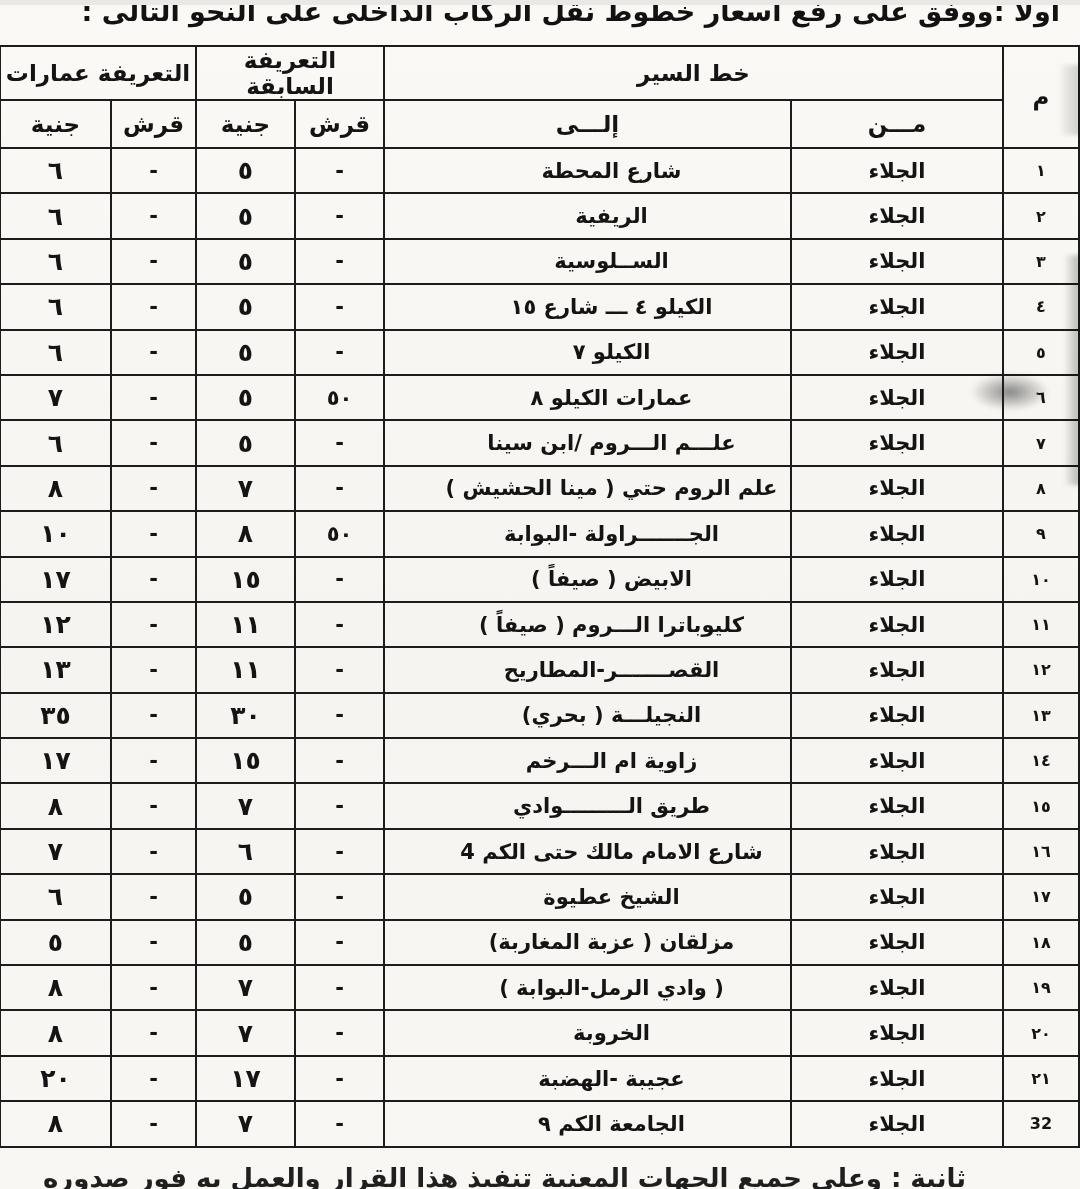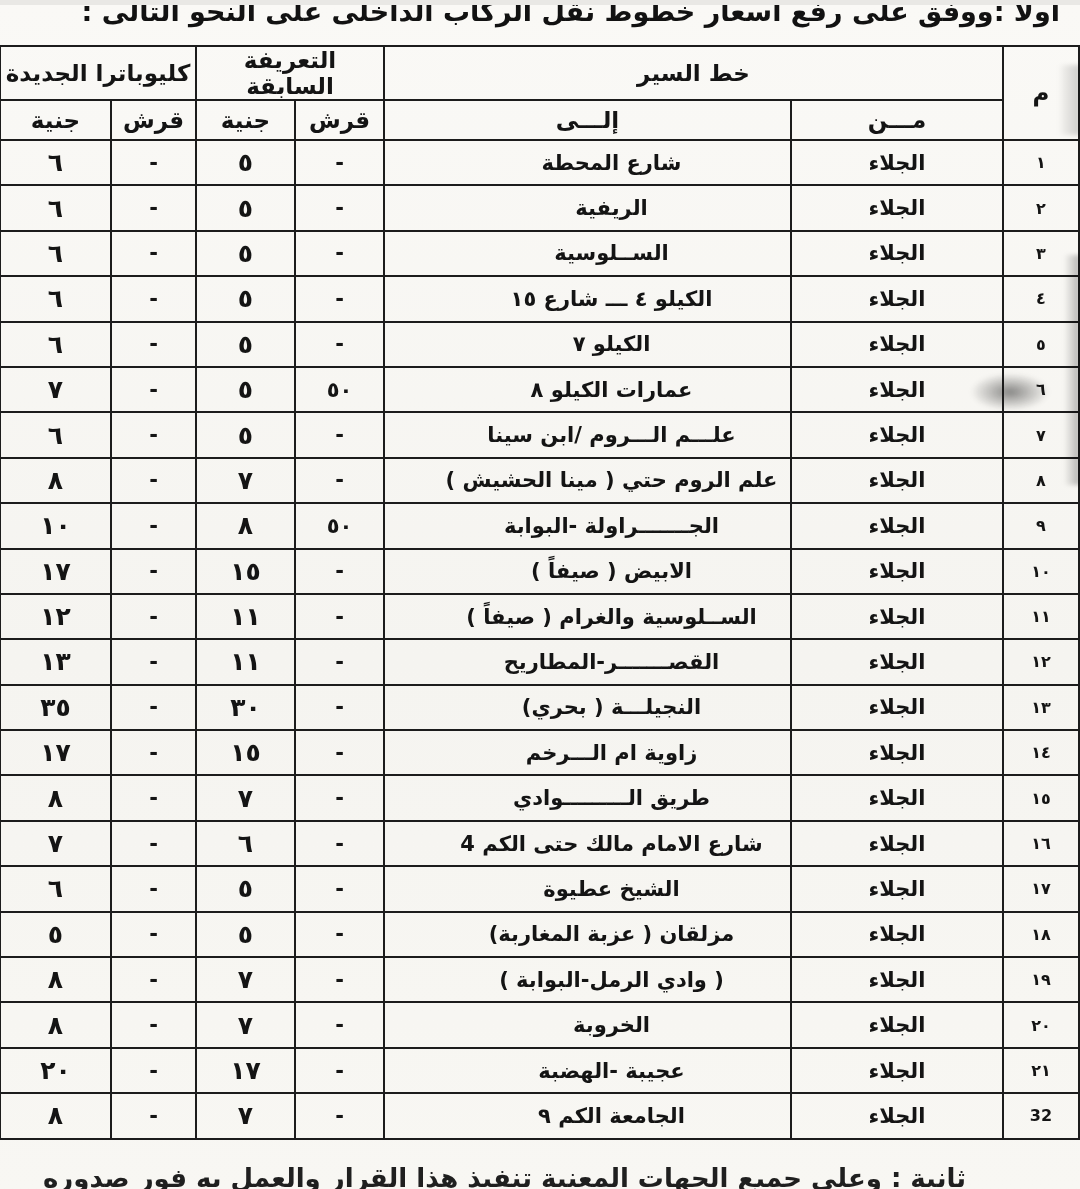--- a/index.html
+++ b/index.html
@@ -35,21 +35,21 @@
   }
   th, td {
     border: 2.5px solid #1c1c1c;
     text-align: center;
     vertical-align: middle;
     font-weight: 700;
     overflow: hidden;
     background: transparent;
   }
   thead tr.h1 th { height: 47px; font-size: 23px; }
-  thead tr.h2 th { height: 40px; font-size: 23px; }
+  thead tr.h2 th { height: 48px; font-size: 23px; }
   th.route-header { font-size: 29px; text-align: center; }
   th.num-header   { font-size: 24px; }
   tbody td { height: 45.4px; }
   td.c-num  { font-size: 16px; }
   td.c-from { font-size: 21px; text-align: center; }
   td.c-to   { font-size: 21px; padding-left: 48px; }
   td.c-old_piasters, td.c-new_piasters { font-size: 21px; }
   td.c-old_pounds,   td.c-new_pounds   { font-size: 25px; }
   .footer {
     position: absolute;
@@ -94,21 +94,21 @@
       <col style="width:89px">
       <col style="width:99px">
       <col style="width:85px">
       <col style="width:111px">
     </colgroup>
     <thead>
       <tr class="h1">
         <th class="num-header" rowspan="2">م</th>
         <th class="route-header" colspan="2">خط السير</th>
         <th colspan="2">التعريفة السابقة</th>
-        <th colspan="2">كليوباترا الجديدة</th>
+        <th colspan="2">التعريفة عمارات</th>
       </tr>
       <tr class="h2">
         <th>مـــن</th>
         <th>إلـــى</th>
         <th>قرش</th>
         <th>جنية</th>
         <th>قرش</th>
         <th>جنية</th>
       </tr>
     </thead>
@@ -199,21 +199,21 @@
           <td class="c-from">الجلاء</td>
           <td class="c-to">الابيض      ( صيفاً )</td>
           <td class="c-old_piasters">-</td>
           <td class="c-old_pounds">١٥</td>
           <td class="c-new_piasters">-</td>
           <td class="c-new_pounds">١٧</td>
         </tr>
         <tr>
           <td class="c-num">١١</td>
           <td class="c-from">الجلاء</td>
-          <td class="c-to">الســلوسية والغرام    ( صيفاً )</td>
+          <td class="c-to">كليوباترا الـــروم    ( صيفاً )</td>
           <td class="c-old_piasters">-</td>
           <td class="c-old_pounds">١١</td>
           <td class="c-new_piasters">-</td>
           <td class="c-new_pounds">١٢</td>
         </tr>
         <tr>
           <td class="c-num">١٢</td>
           <td class="c-from">الجلاء</td>
           <td class="c-to">القصـــــــر-المطاريح</td>
           <td class="c-old_piasters">-</td>

